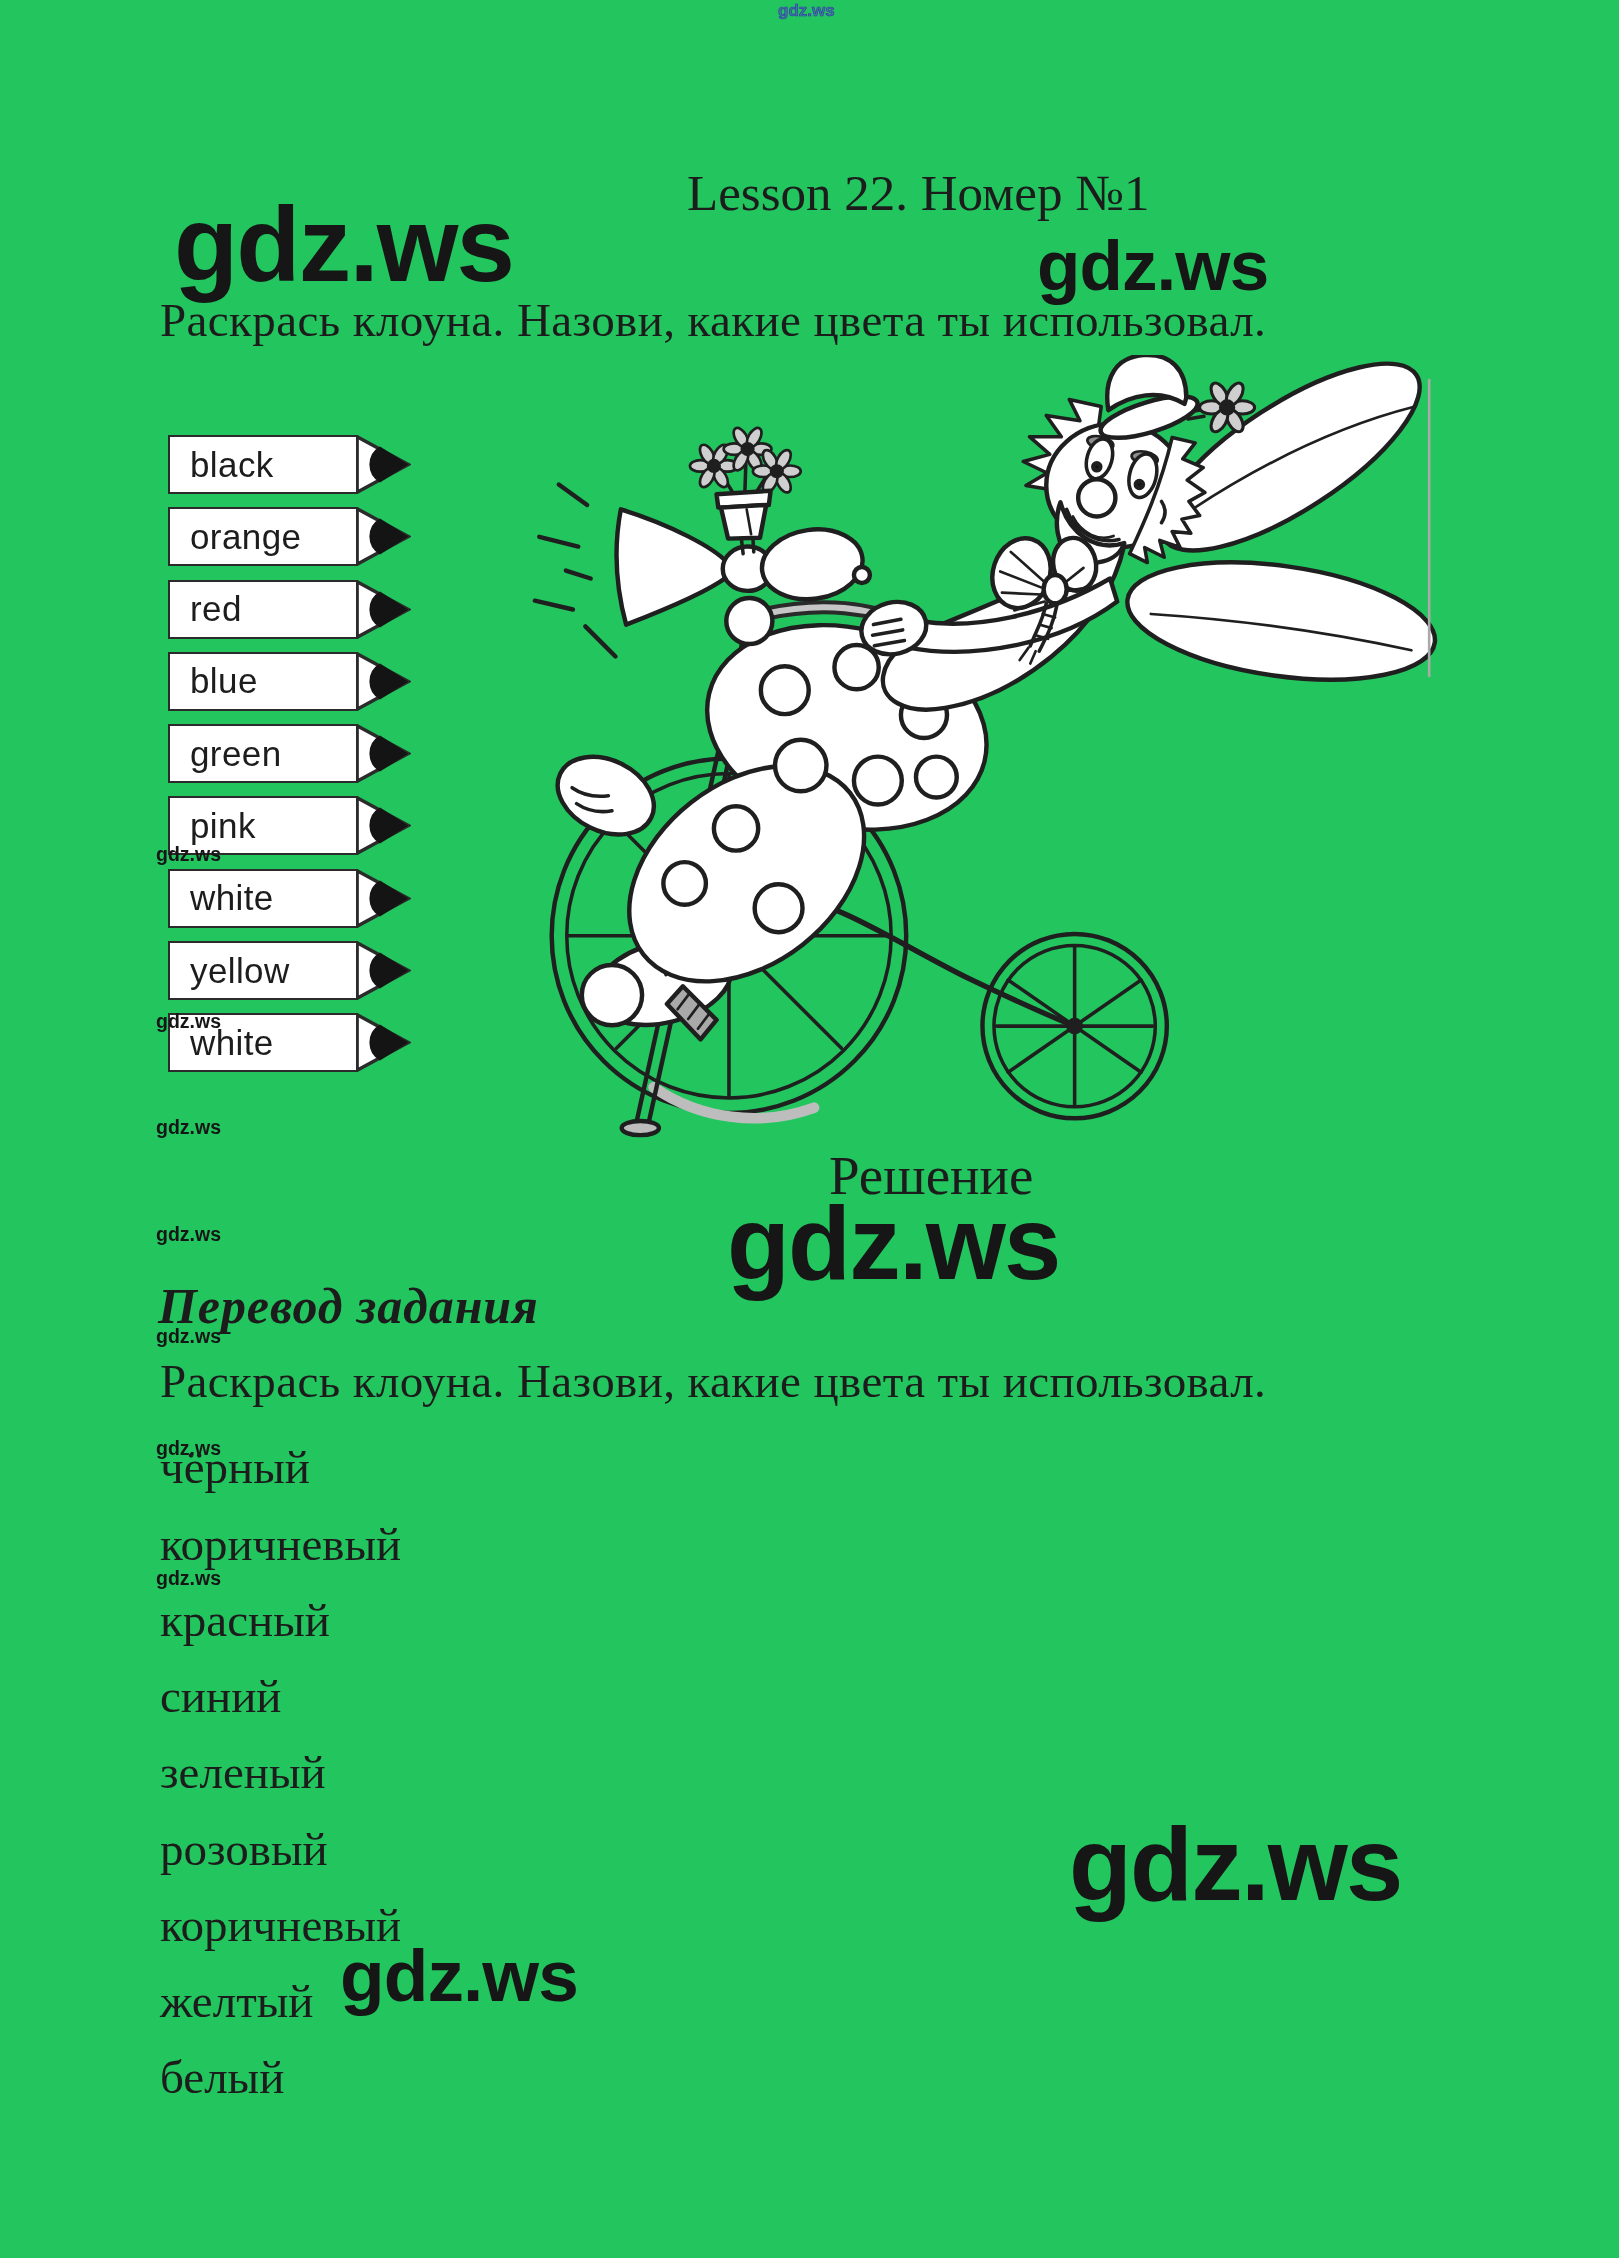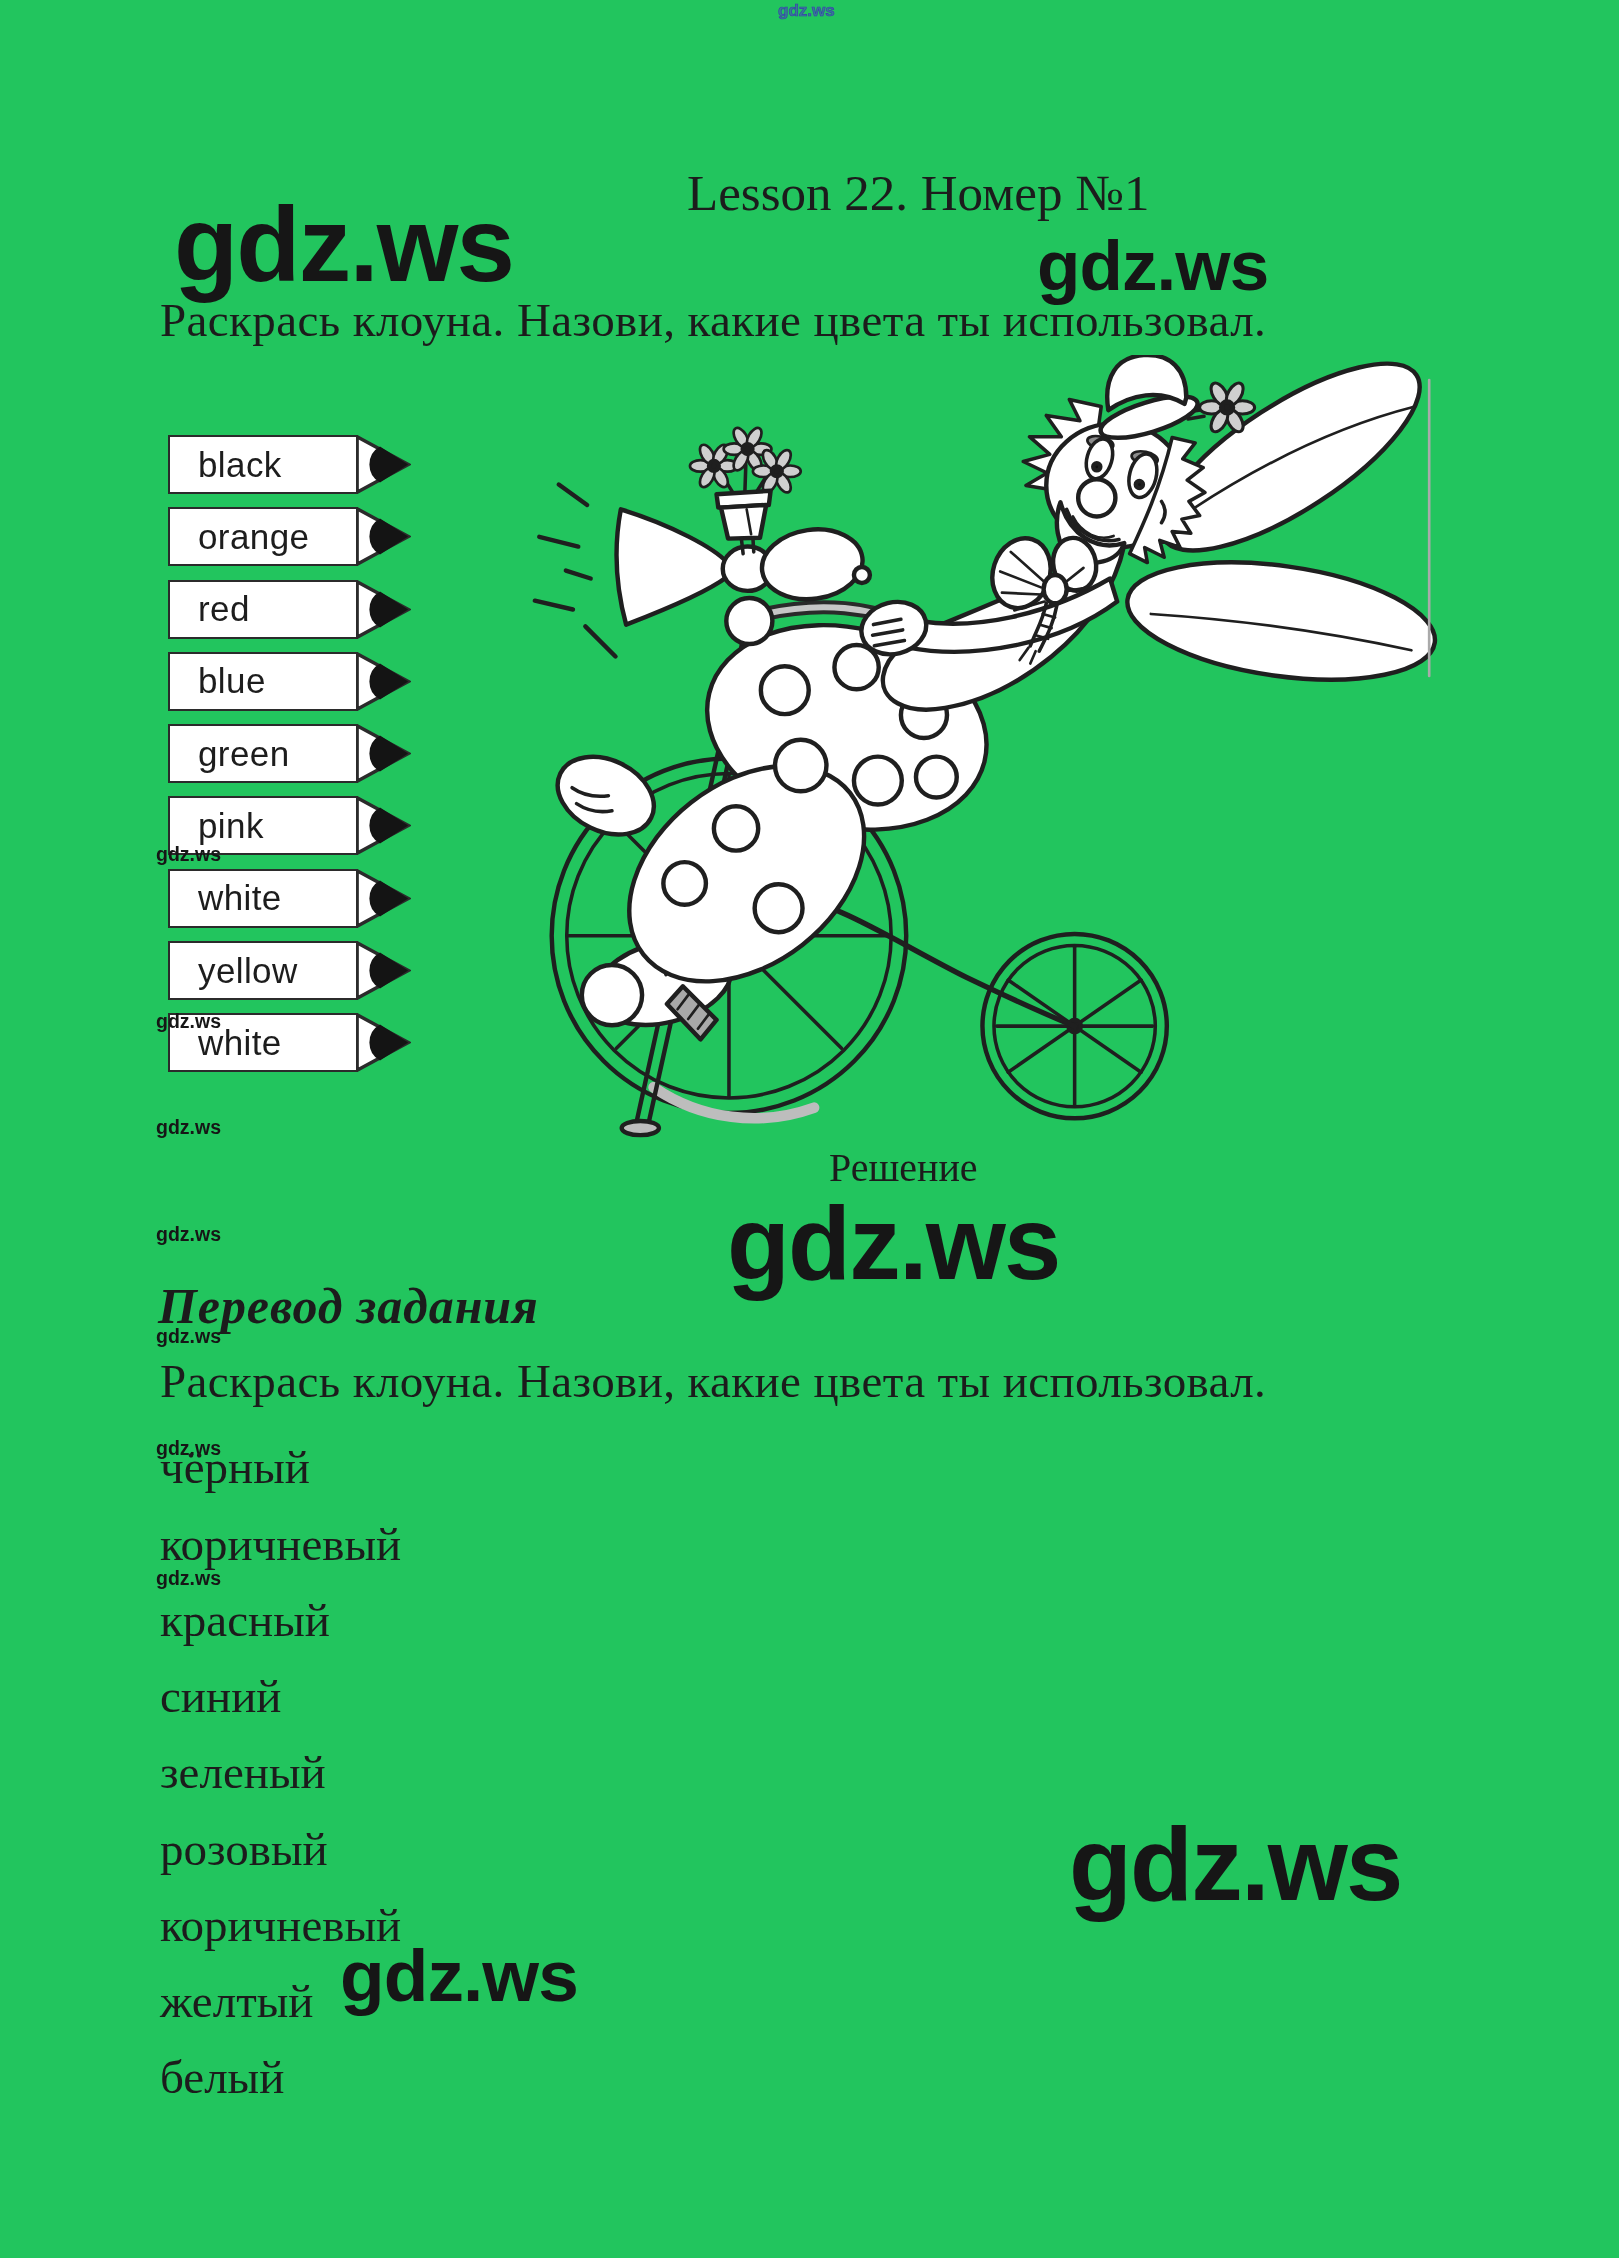--- a/index.html
+++ b/index.html
@@ -8,29 +8,29 @@
   .abs{position:absolute;white-space:nowrap;line-height:1.05;}
   .serif{font-family:Liberation Serif, serif;}
   .wm{font-family:"Liberation Sans", sans-serif;font-weight:bold;color:#161616;}
   .wm-xl{font-size:105px;letter-spacing:-1.8px;}
   .wm-lg{font-size:71px;letter-spacing:-0.9px;}
   .wm-sm{font-size:19.5px;}
   .wm-blue{font-size:17px;color:#3b3bb0;-webkit-text-stroke:0.7px #3b3bb0;
            color:rgba(70,70,190,0.55);}
   .title{font-size:51px;}
   .task{font-size:47px;letter-spacing:0.4px;}
-  .heading2{font-size:40px;}
+  .heading2{font-size:55px;}
   .trans-head{font-size:50px;font-weight:bold;font-style:italic;letter-spacing:0.9px;}
   .ruword{font-size:47px;}
   .crayons{position:absolute;left:168px;top:435px;display:flex;flex-direction:column;gap:13.3px;}
   .crayon{display:flex;align-items:stretch;height:59px;}
   .crayon-body{box-sizing:border-box;width:190px;border:2.7px solid #2b2b2b;background:#fff;
                display:flex;align-items:center;}
   .crayon-label{font-family:"Liberation Sans", sans-serif;font-size:35px;color:#1d1d1d;
-                padding-left:28px;letter-spacing:0.4px;}
+                padding-left:20px;letter-spacing:0.4px;}
   .crayon-tip{width:55px;height:59px;margin-left:-1.8px;}
   .illus{position:absolute;left:479px;top:355px;width:975px;height:798px;}
 </style>
 </head>
 <body>
 
 <div class="page">
 
   <div class="abs wm wm-blue" style="left:778px;top:1.8px;">gdz.ws</div>
 

